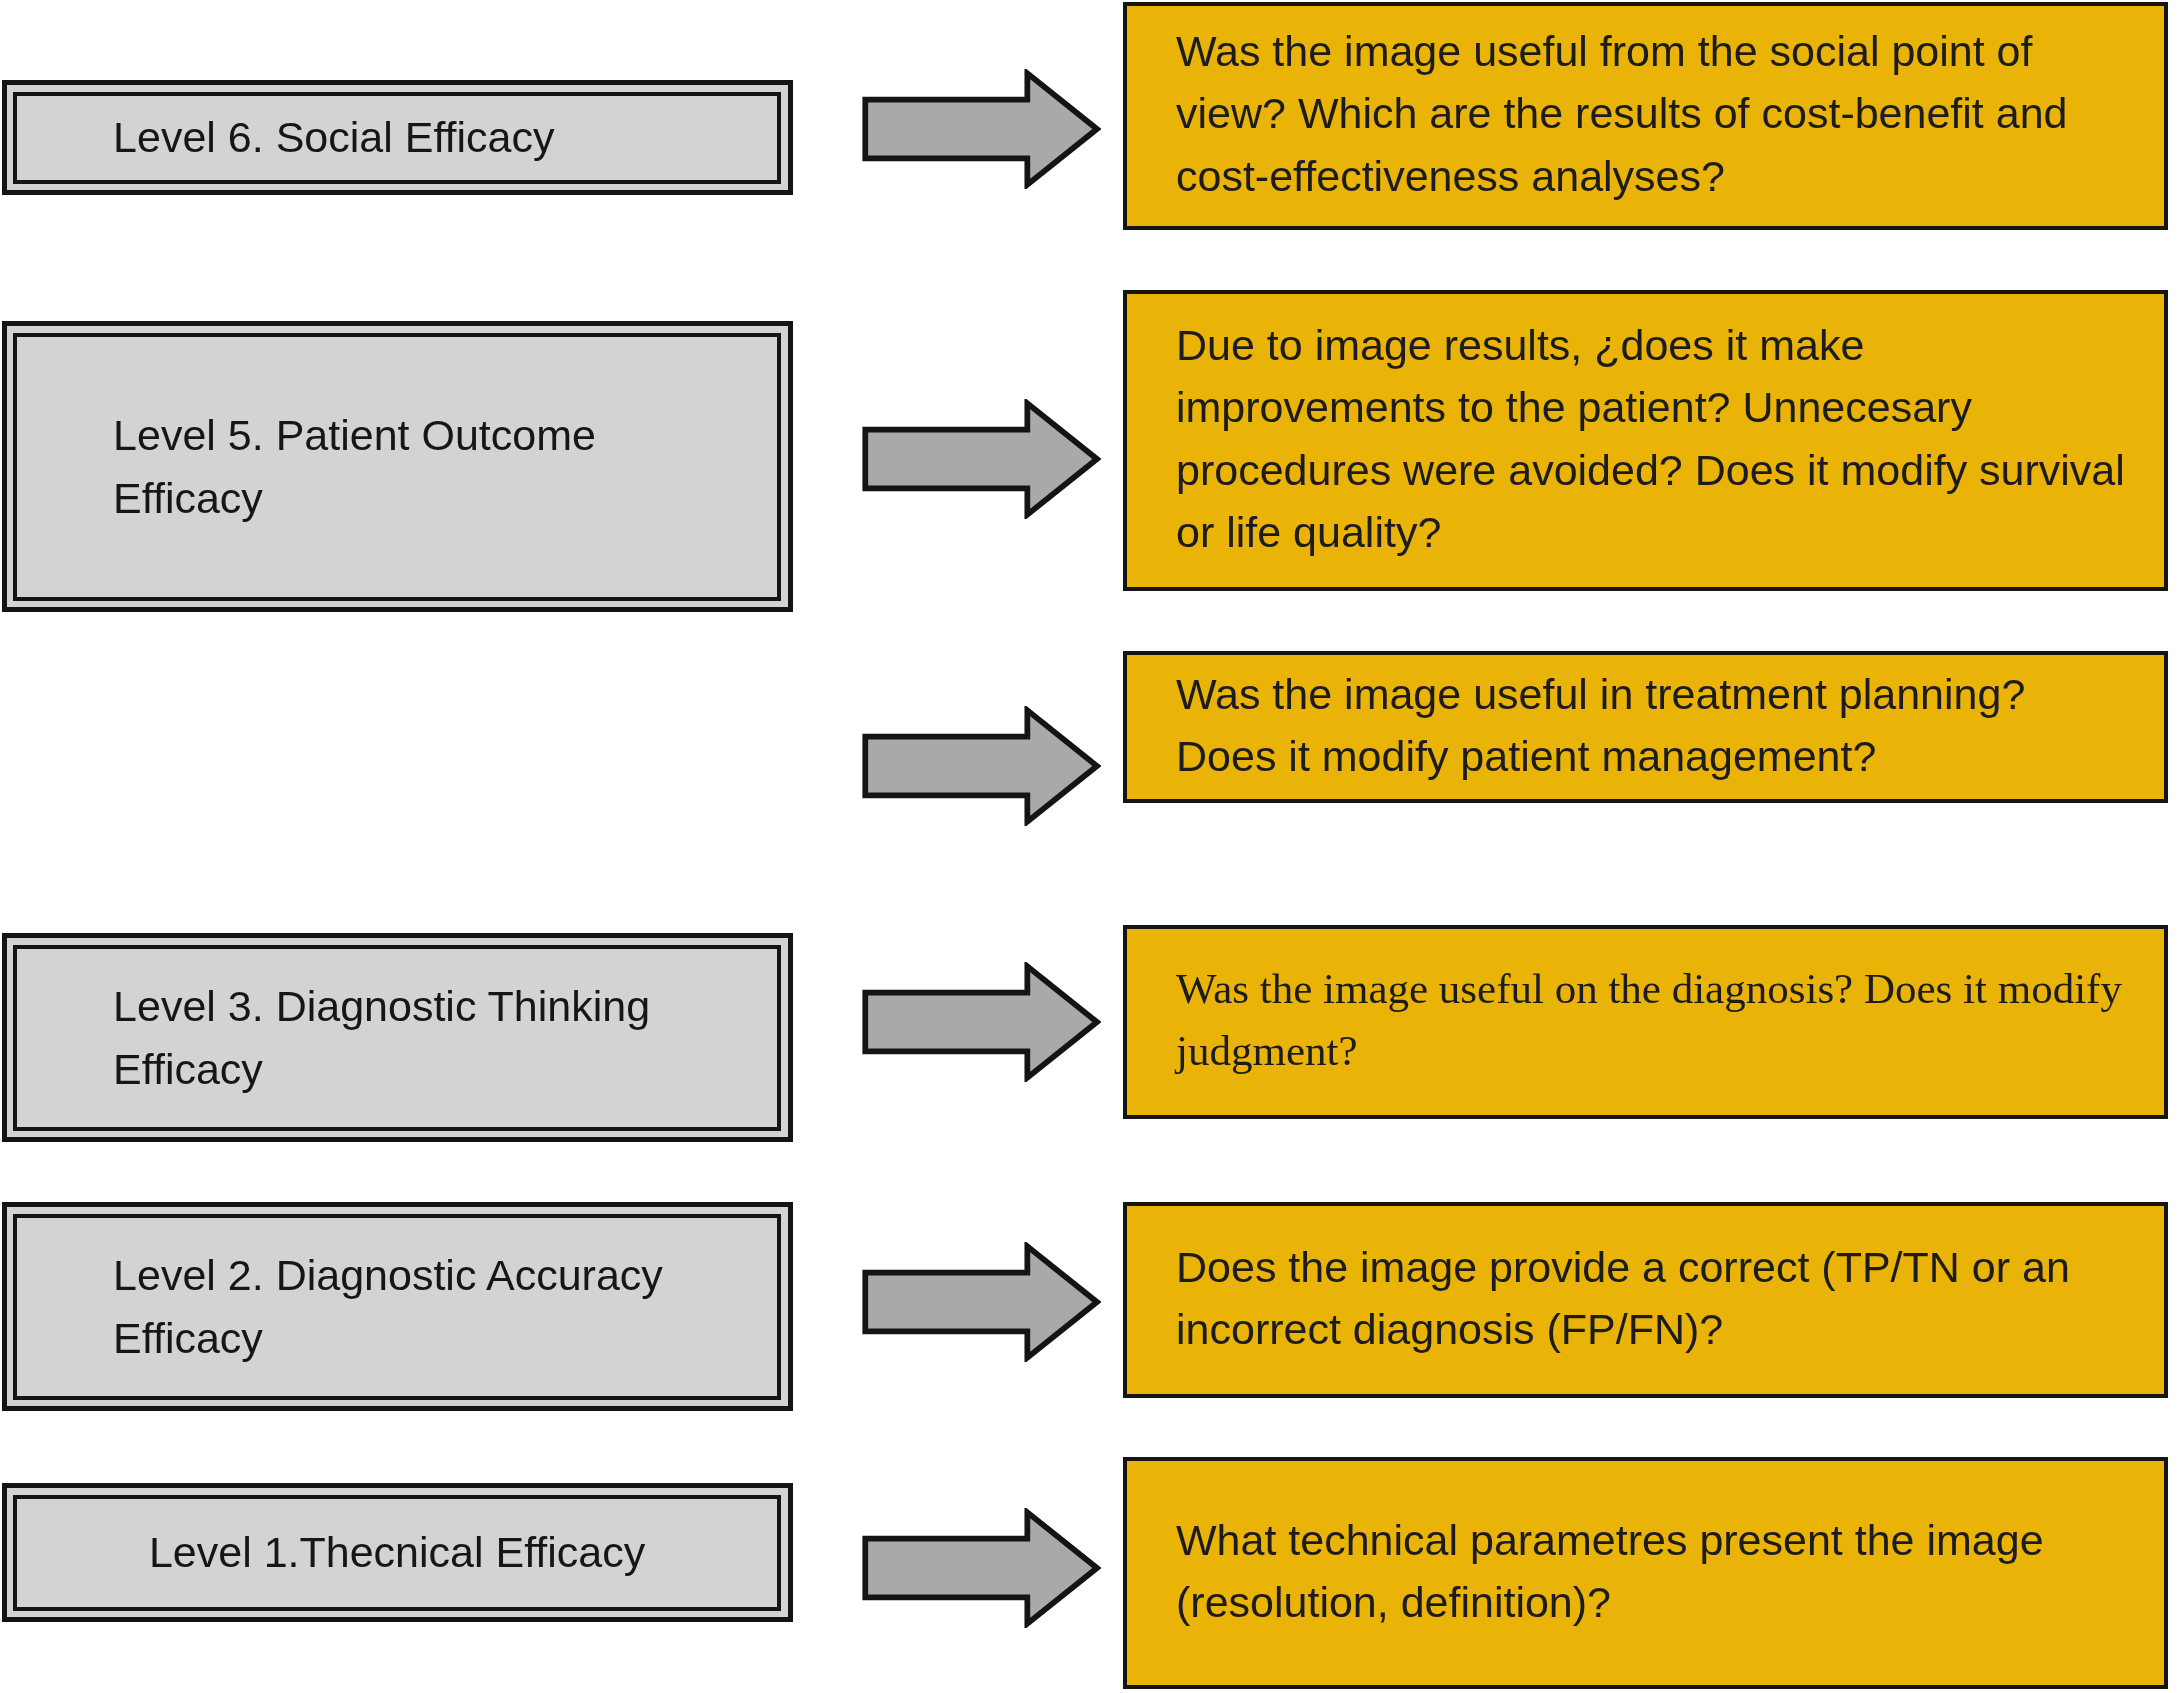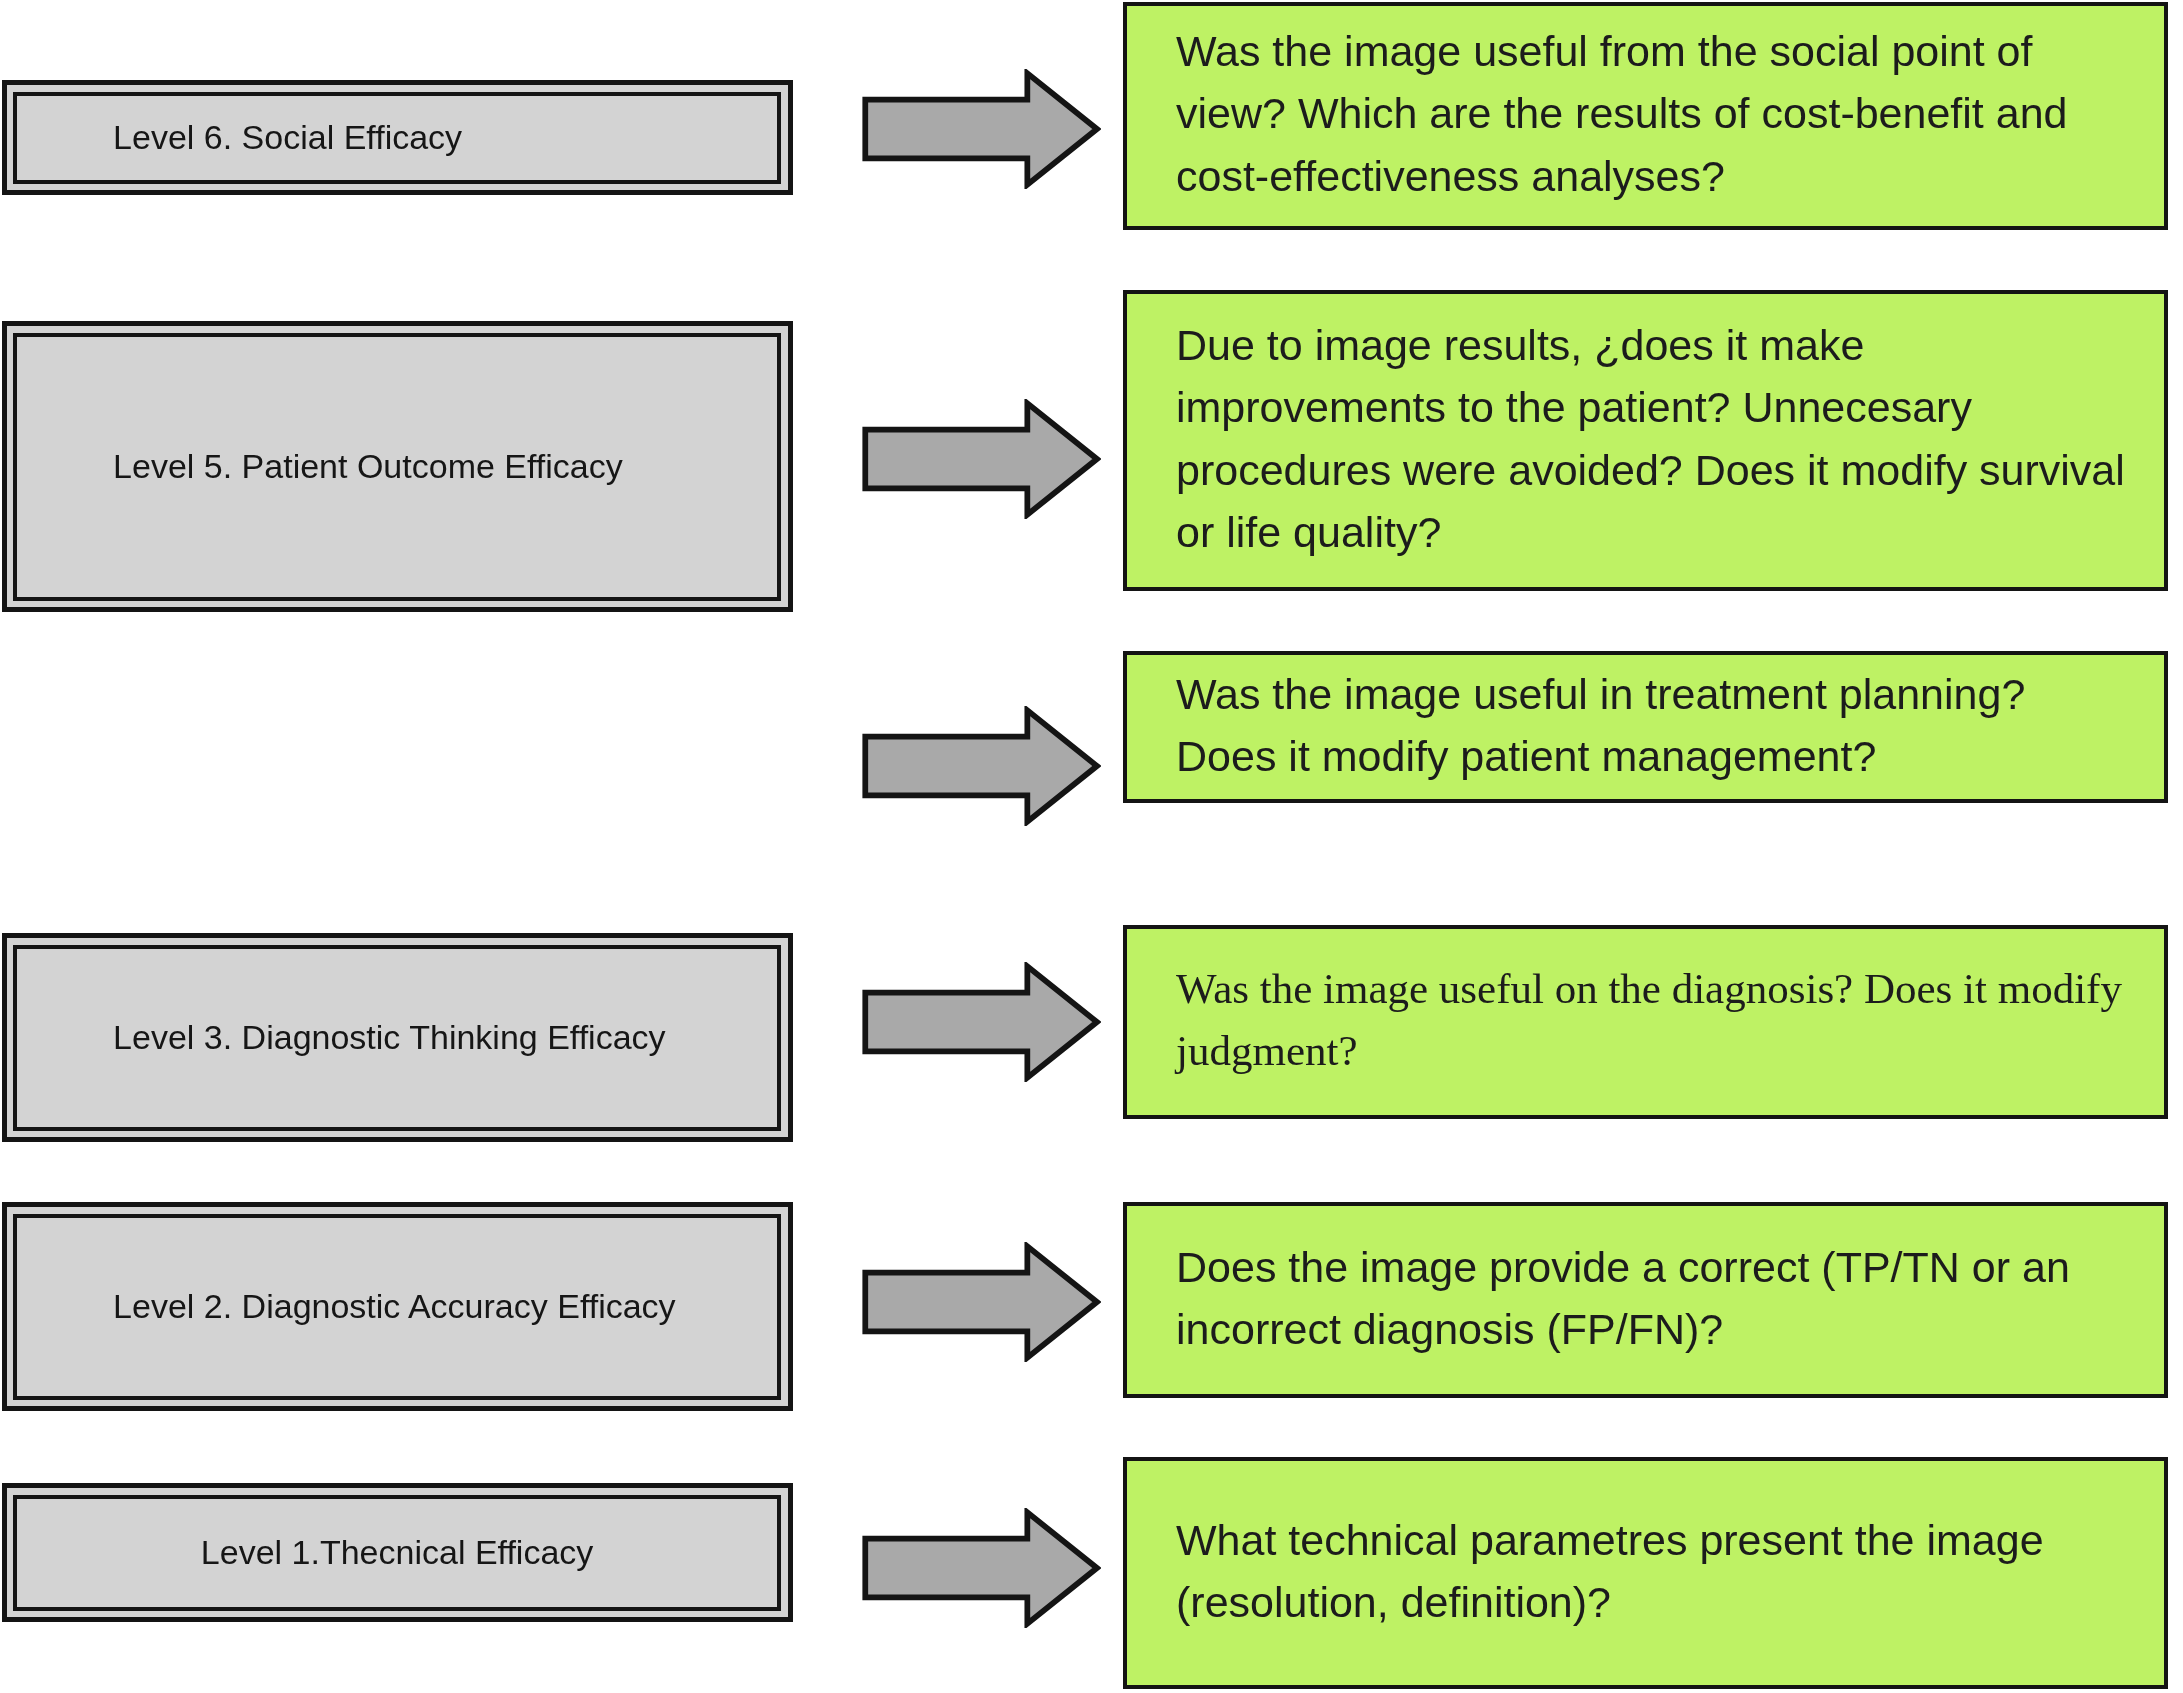--- a/index.html
+++ b/index.html
@@ -34,32 +34,32 @@
     display: flex;
     align-items: center;
     padding: 0 94px 0 96px;
   }
   .lbox-inner.center {
     justify-content: center;
     text-align: center;
     padding: 0 33px;
   }
   .ltext {
-    font-size: 34px;
+    font-size: 43px;
     line-height: 1.45;
     color: #161616;
   }
   
   .dbox {
     position: absolute;
     left: 1123px;
     width: 1045px;
     box-sizing: border-box;
     border: 4.9px solid #141414;
-    background: #bef264;
+    background: #eab308;
     display: flex;
     align-items: center;
     padding: 0 39px 4px 49px;
   }
   .dtext {
     font-size: 43px;
     line-height: 1.45;
     color: #1c1c1c;
     margin: 0;
   }

